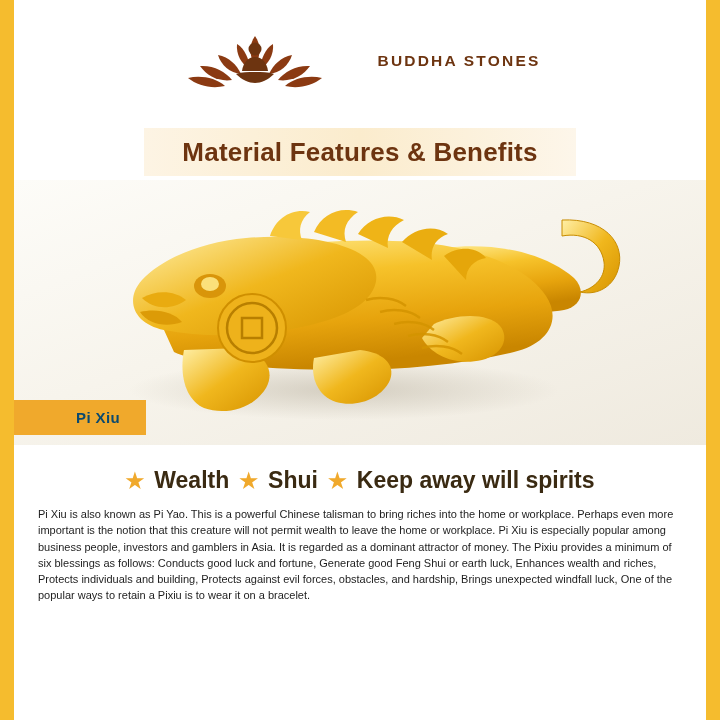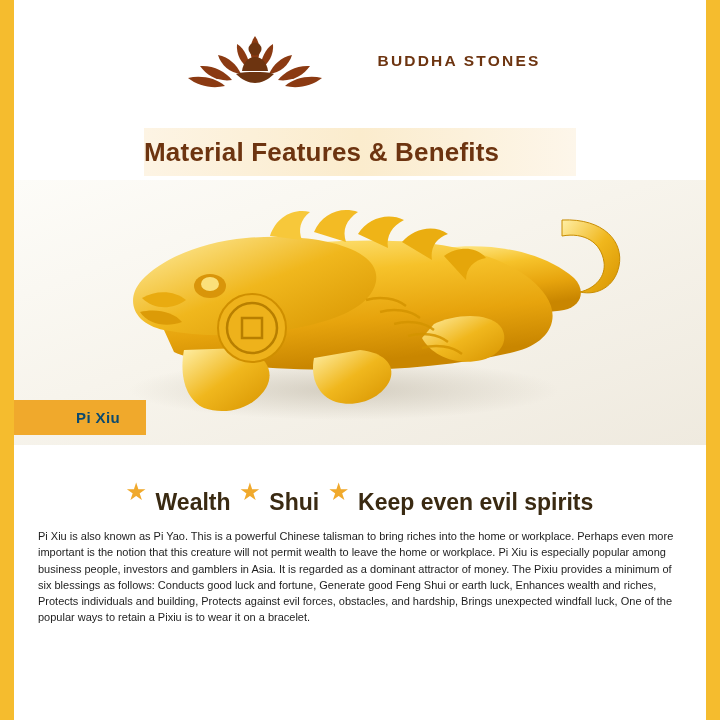--- a/index.html
+++ b/index.html
@@ -40,21 +40,21 @@
     letter-spacing: 2.2px;
     color: #6d3410;
     font-weight: bold;
   }
   .title-band {
     position: absolute;
     left: 130px; right: 130px;
     top: 128px;
     height: 48px;
     background: linear-gradient(90deg,#fdf4e4 0%, #fbeccd 50%, #fdf6ea 100%);
-    display: flex; align-items: center; justify-content: flex-start;
+    display: flex; align-items: center; justify-content: center;
   }
   .title-band h1 {
     font-size: 26px;
     font-weight: bold;
     color: #6d3410;
     letter-spacing: 0.2px;
     white-space: nowrap;
   }
   
   .hero {
@@ -83,21 +83,21 @@
     display: flex;
     align-items: center;
     justify-content: center;
     gap: 10px;
     font-size: 23px;
     color: #3a2a12;
     font-weight: 600;
     margin-bottom: 12px;
   }
   .benefit-line .star { color: #f0a92c; font-size: 21px; line-height: 1; }
-  .benefit-line .kw { color: #3a2a12; margin-top: 22px; }
+  .benefit-line .kw { color: #3a2a12; }
   .body-text {
     font-size: 11px;
     line-height: 1.48;
     color: #1d1d1d;
     text-align: left;
     padding: 0 2px;
   }
 </style>
 </head>
 <body>
@@ -205,18 +205,18 @@
     <div class="caption">Pi Xiu</div>
   </div>
 
   <div class="benefits">
     <div class="benefit-line">
       <span class="star">★</span>
       <span class="kw">Wealth</span>
       <span class="star">★</span>
       <span class="kw">Shui</span>
       <span class="star">★</span>
-      <span class="kw">Keep even evil spirits</span>
+      <span class="kw">Keep away will spirits</span>
     </div>
     <p class="body-text">Pi Xiu is also known as Pi Yao. This is a powerful Chinese talisman to bring riches into the home or workplace. Perhaps even more important is the notion that this creature will not permit wealth to leave the home or workplace. Pi Xiu is especially popular among business people, investors and gamblers in Asia. It is regarded as a dominant attractor of money. The Pixiu provides a minimum of six blessings as follows: Conducts good luck and fortune, Generate good Feng Shui or earth luck, Enhances wealth and riches, Protects individuals and building, Protects against evil forces, obstacles, and hardship, Brings unexpected windfall luck, One of the popular ways to retain a Pixiu is to wear it on a bracelet.</p>
   </div>
 
 </div>
 
 </body></html>

